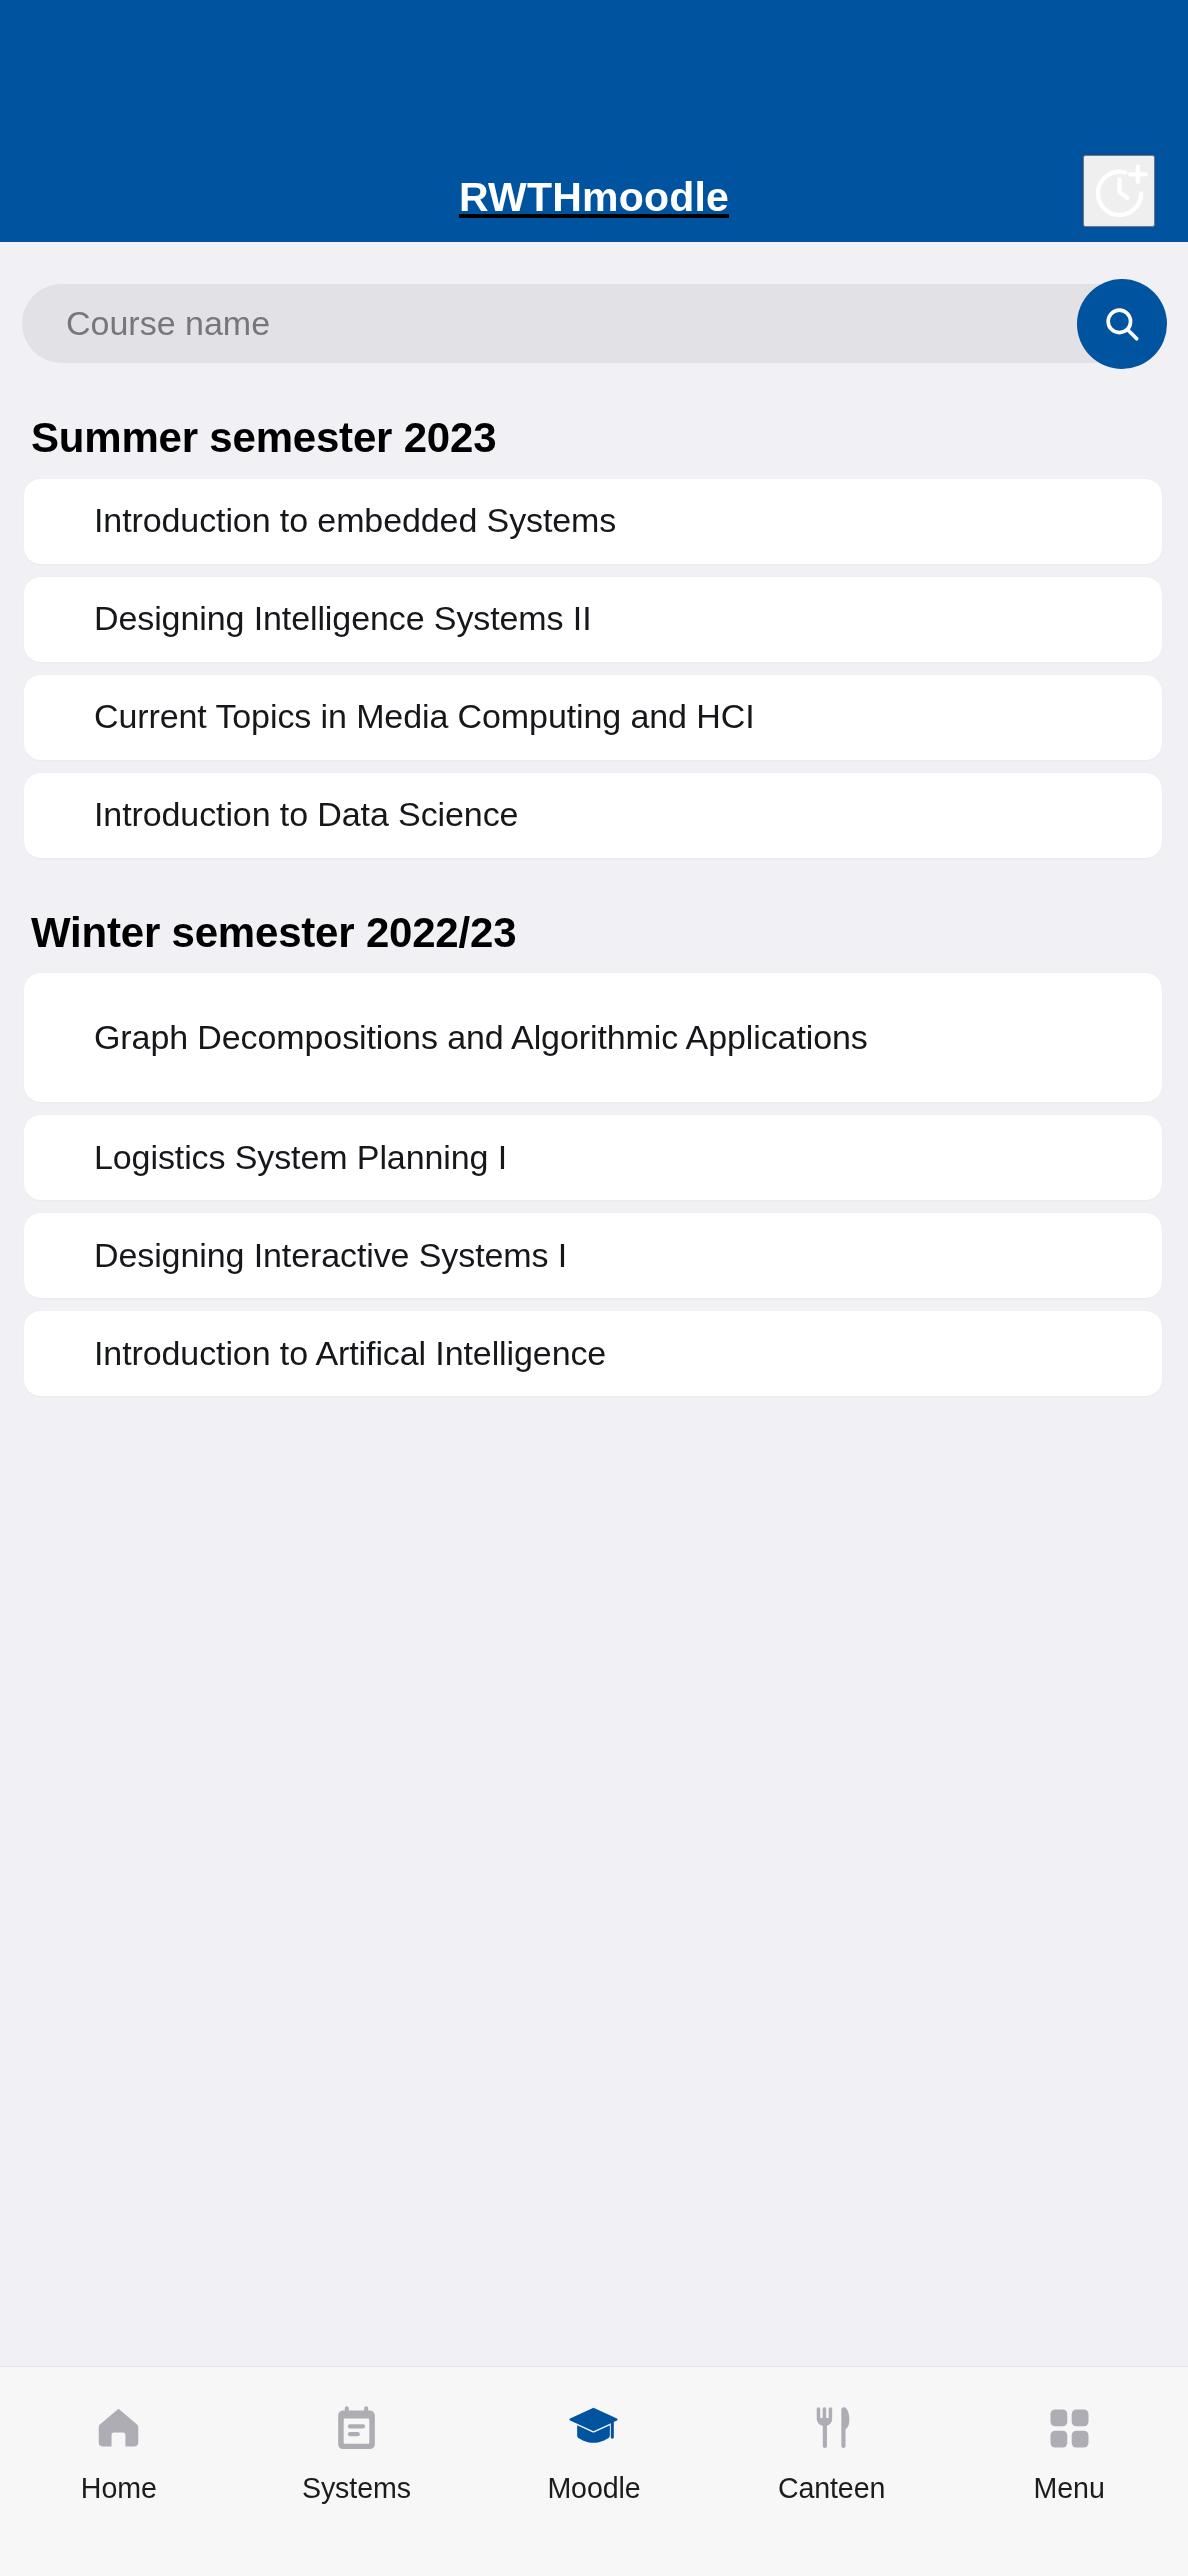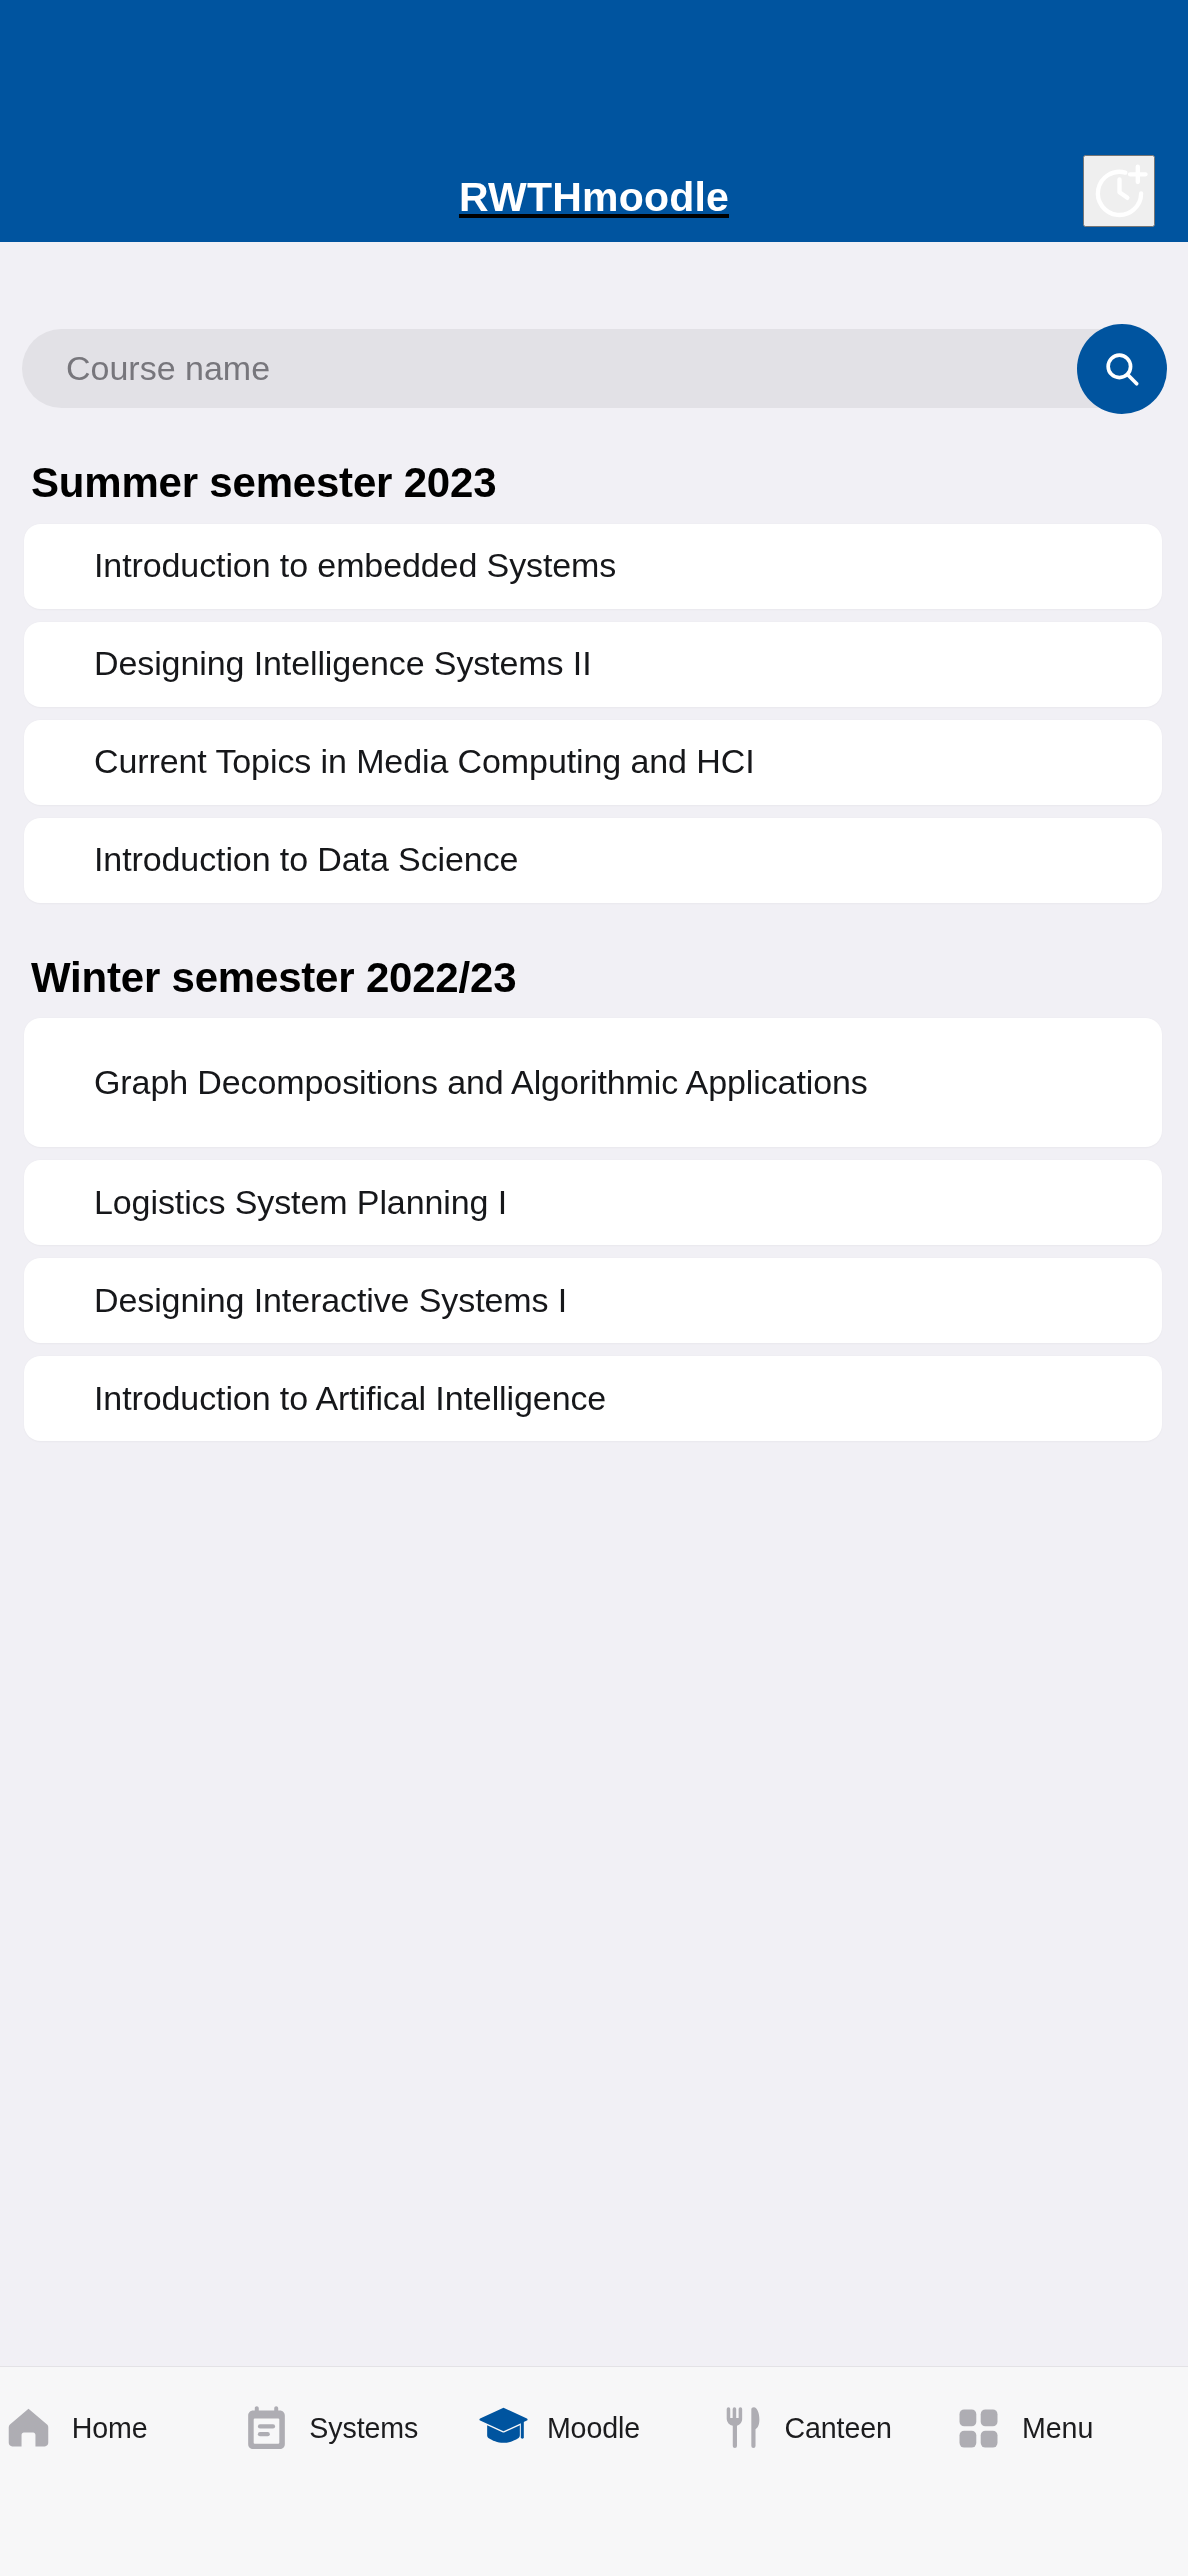--- a/index.html
+++ b/index.html
@@ -62,21 +62,21 @@
     flex: 1 1 auto;
     position: relative;
     padding: 0 0 0 0;
     overflow: hidden;
     background: #F1F0F5;
   }
 
   
   .search-row {
     position: relative;
-    margin: 87px 22px 0 22px;
+    margin: 42px 22px 0 22px;
     height: 79px;
   }
 
   .search-field {
     position: absolute;
     inset: 0;
     background: #E2E1E6;
     border-radius: 40px;
     display: flex;
     align-items: center;
@@ -155,21 +155,21 @@
     background: #F7F7F8;
     border-top: 1.8px solid #E3E2E6;
     display: flex;
     align-items: flex-start;
     padding-top: 33px;
   }
 
   .tab {
     flex: 1 1 0;
     display: flex;
-    flex-direction: row;
+    flex-direction: column;
     align-items: center;
     gap: 14.7px;
     cursor: pointer;
     background: transparent;
     border: 0;
     font-family: "Liberation Sans", sans-serif;
   }
 
   .tab-icon {
     width: 57px;

